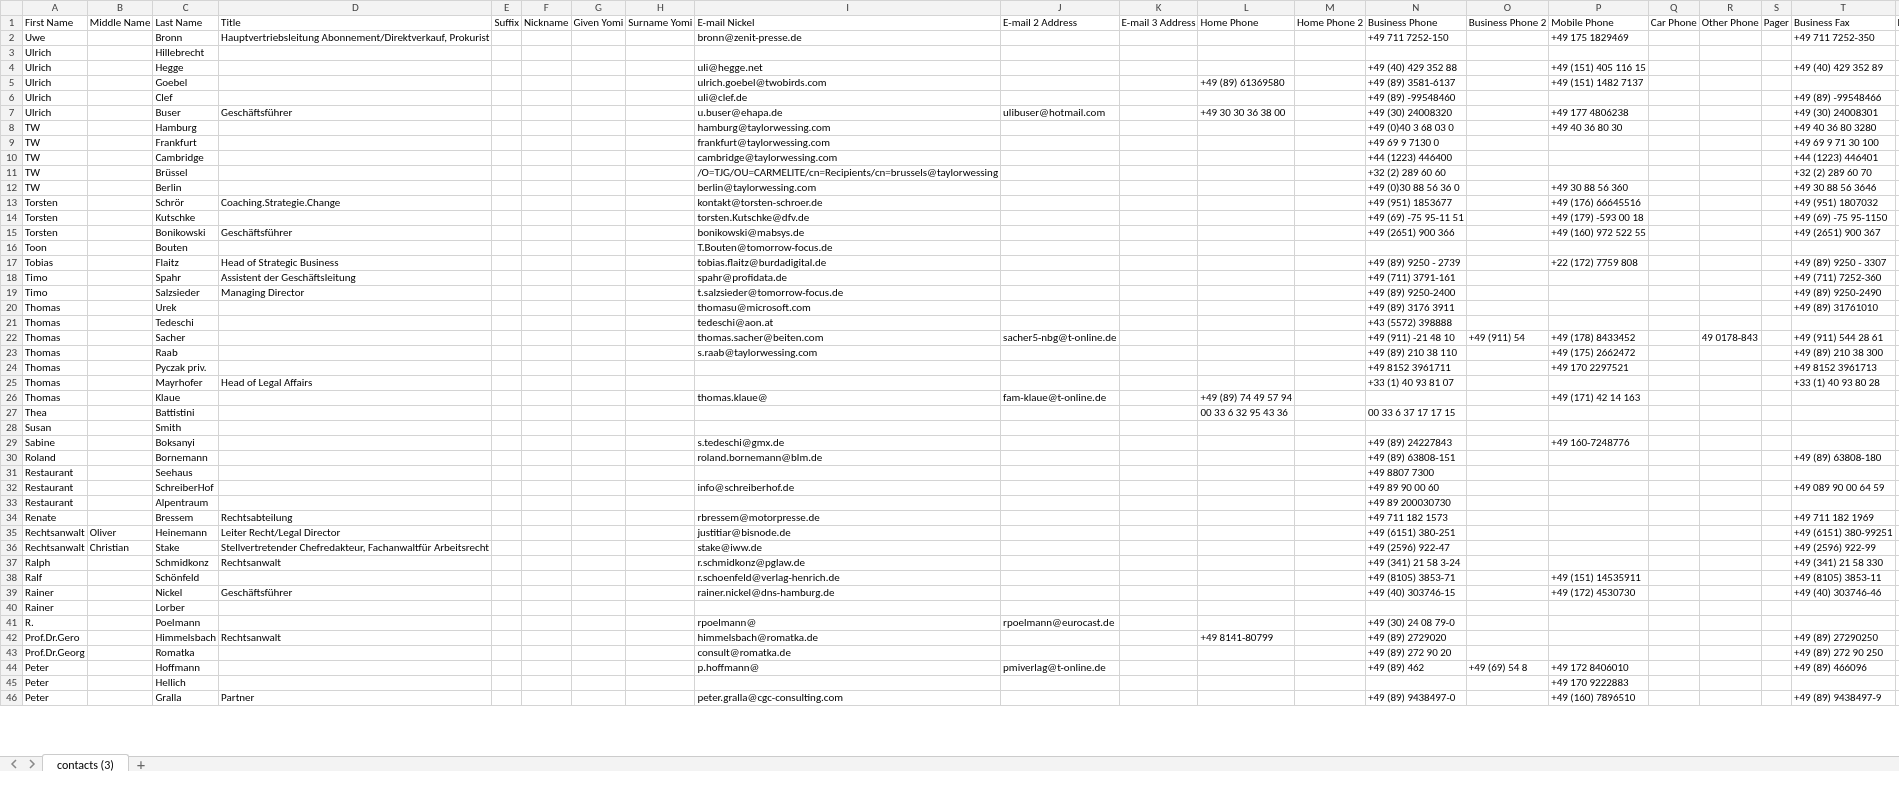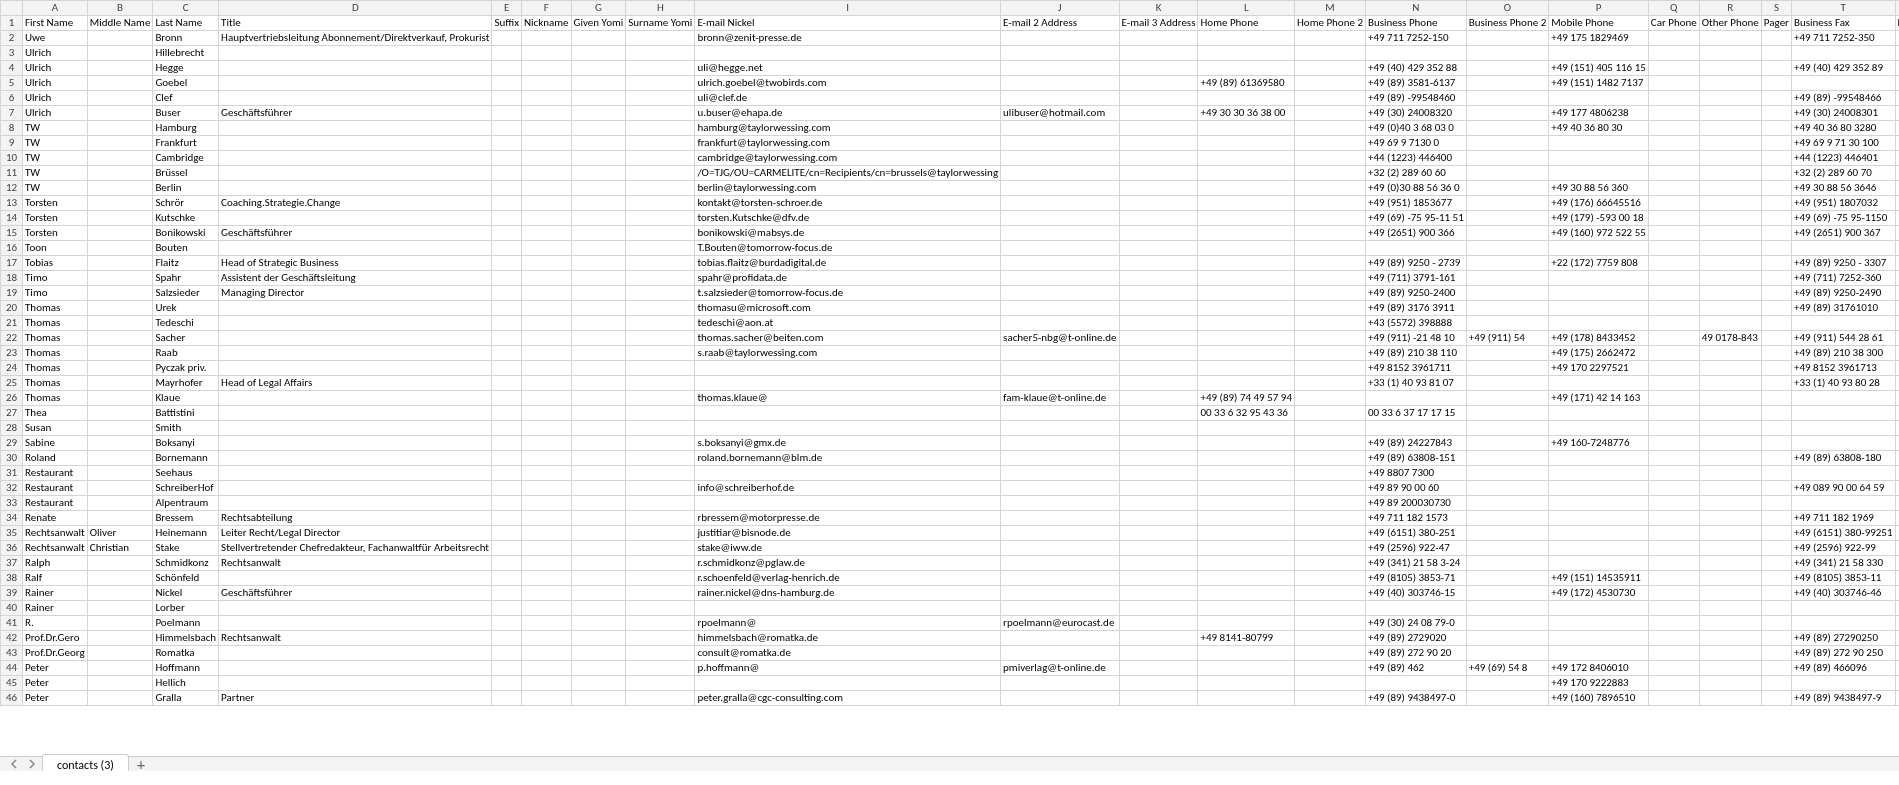--- a/index.html
+++ b/index.html
@@ -752,21 +752,21 @@
         <tr>
           <th class="row-header">29</th>
           <td>Sabine</td>
           <td></td>
           <td>Boksanyi</td>
           <td></td>
           <td></td>
           <td></td>
           <td></td>
           <td></td>
-          <td>s.boksanyi@gmx.de</td>
+          <td>s.tedeschi@gmx.de</td>
           <td></td>
           <td></td>
           <td></td>
           <td></td>
           <td>+49 (89) 24227843</td>
           <td></td>
           <td>+49 160-7248776</td>
           <td></td>
           <td></td>
           <td></td>

